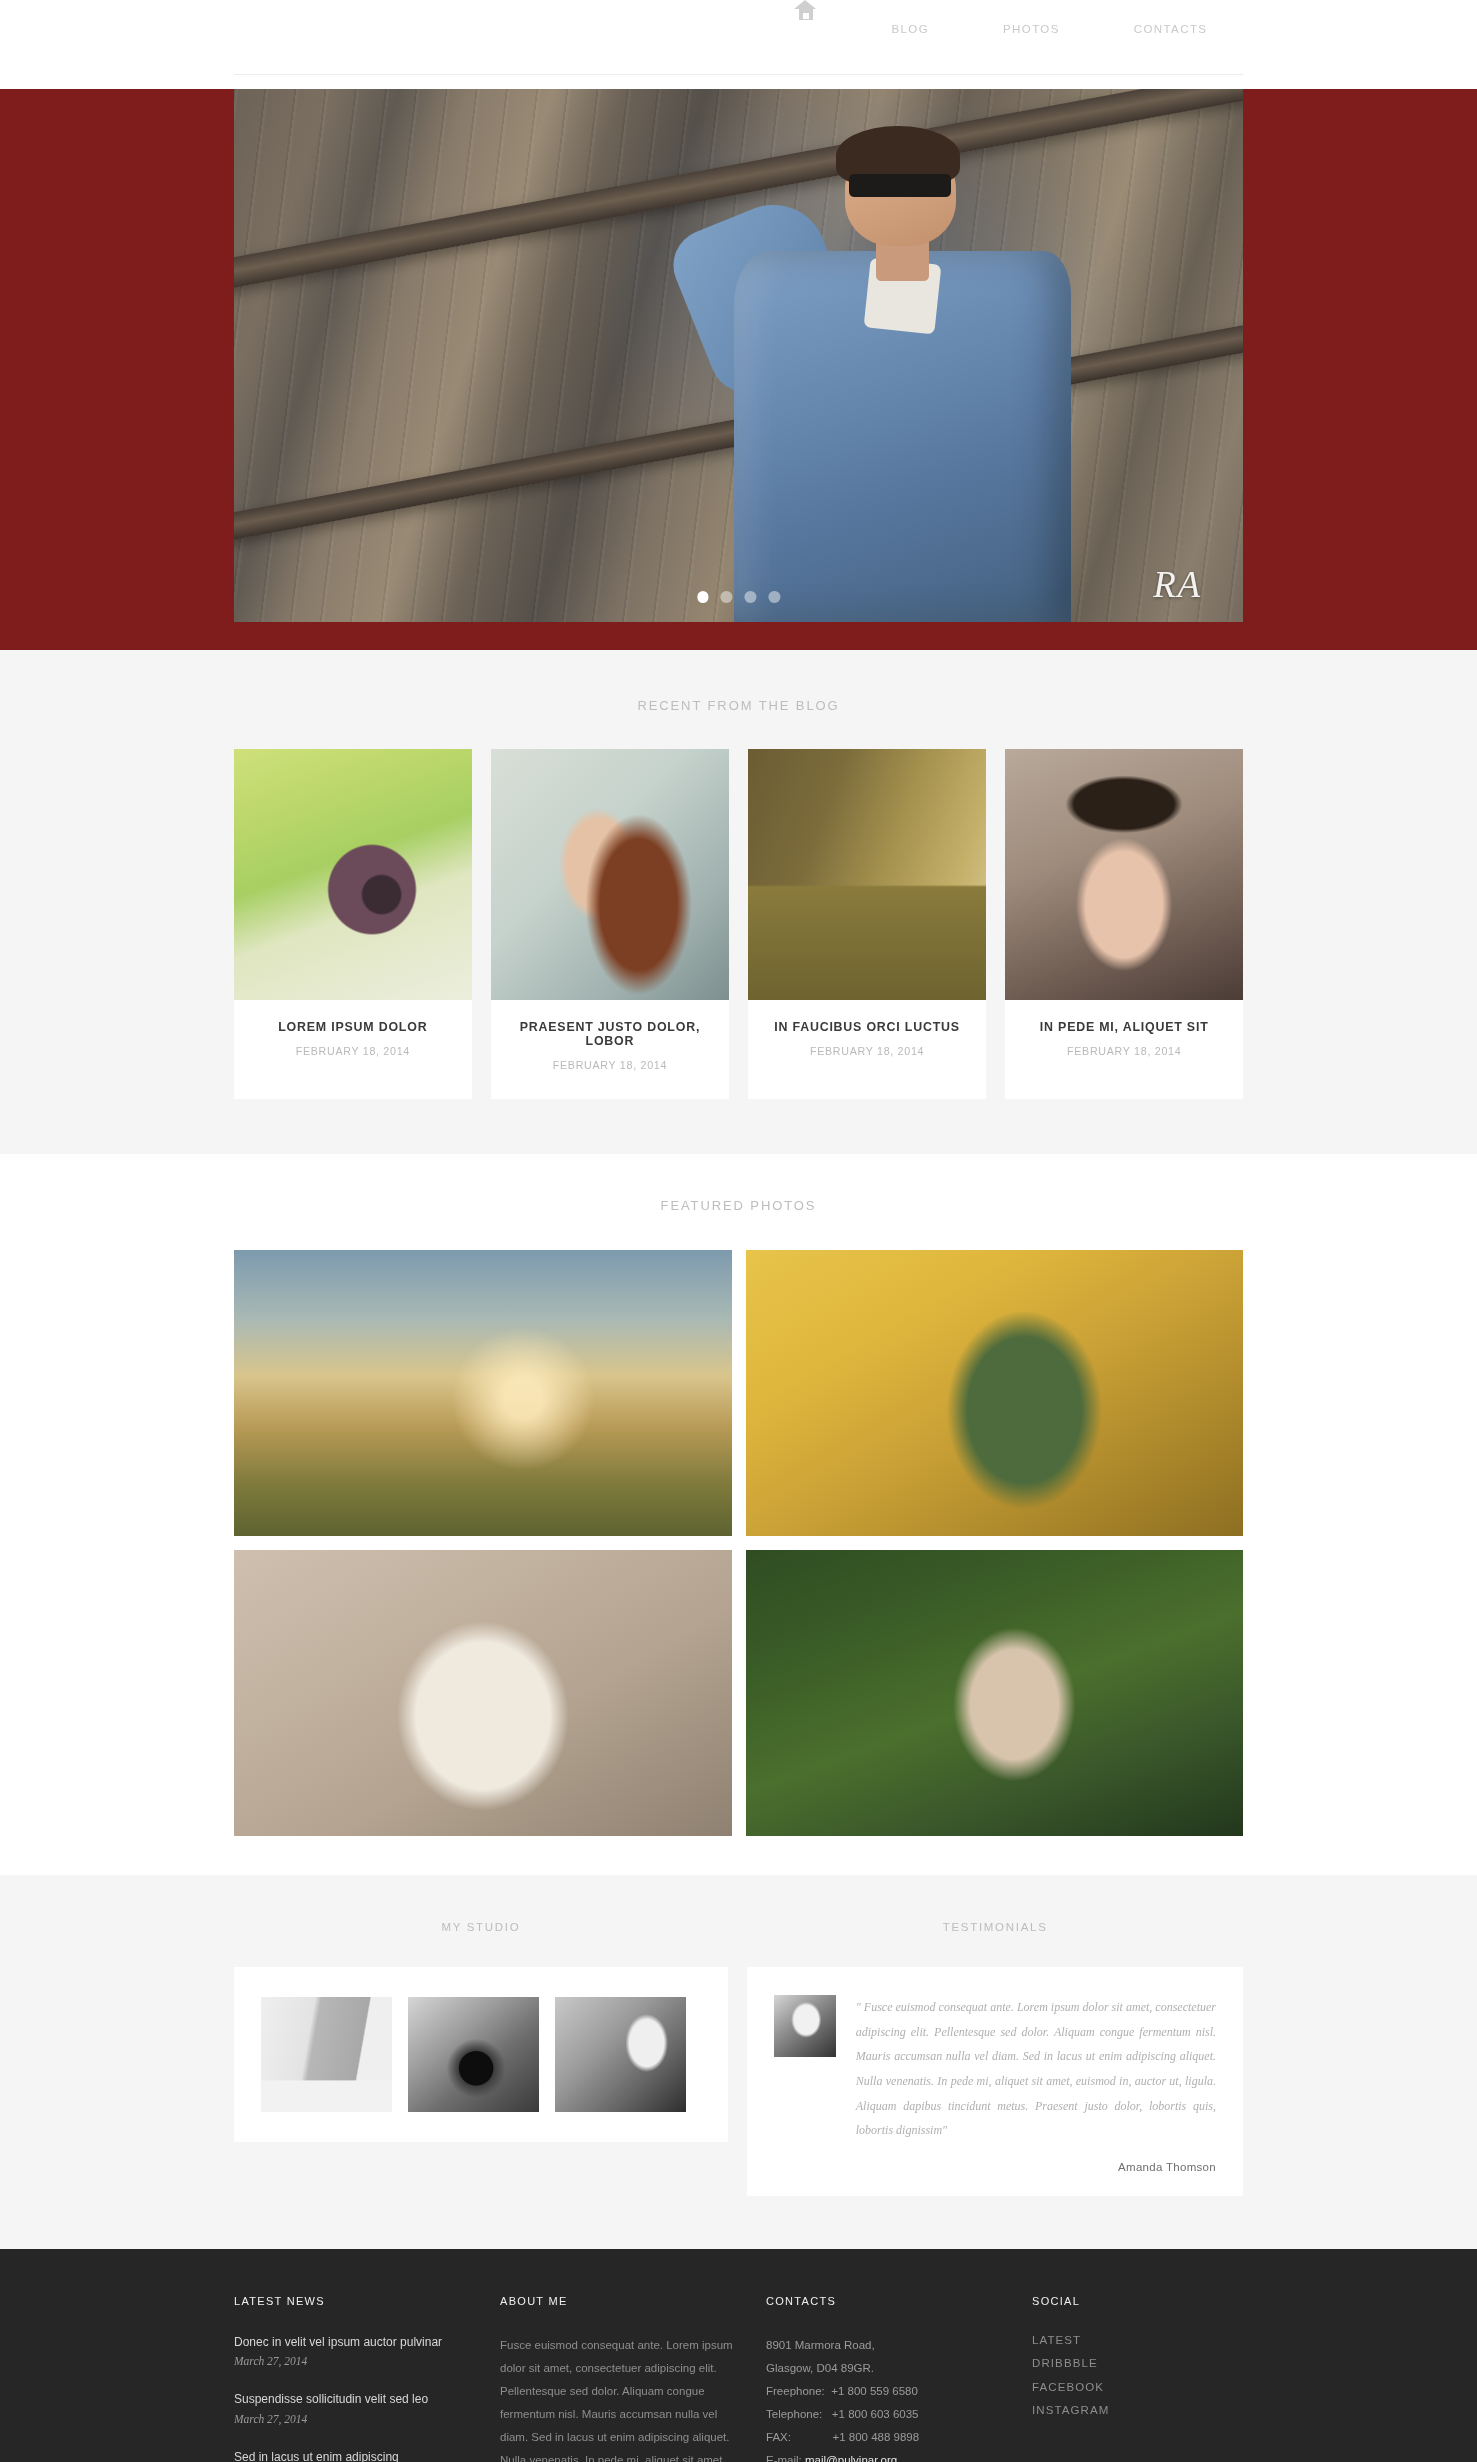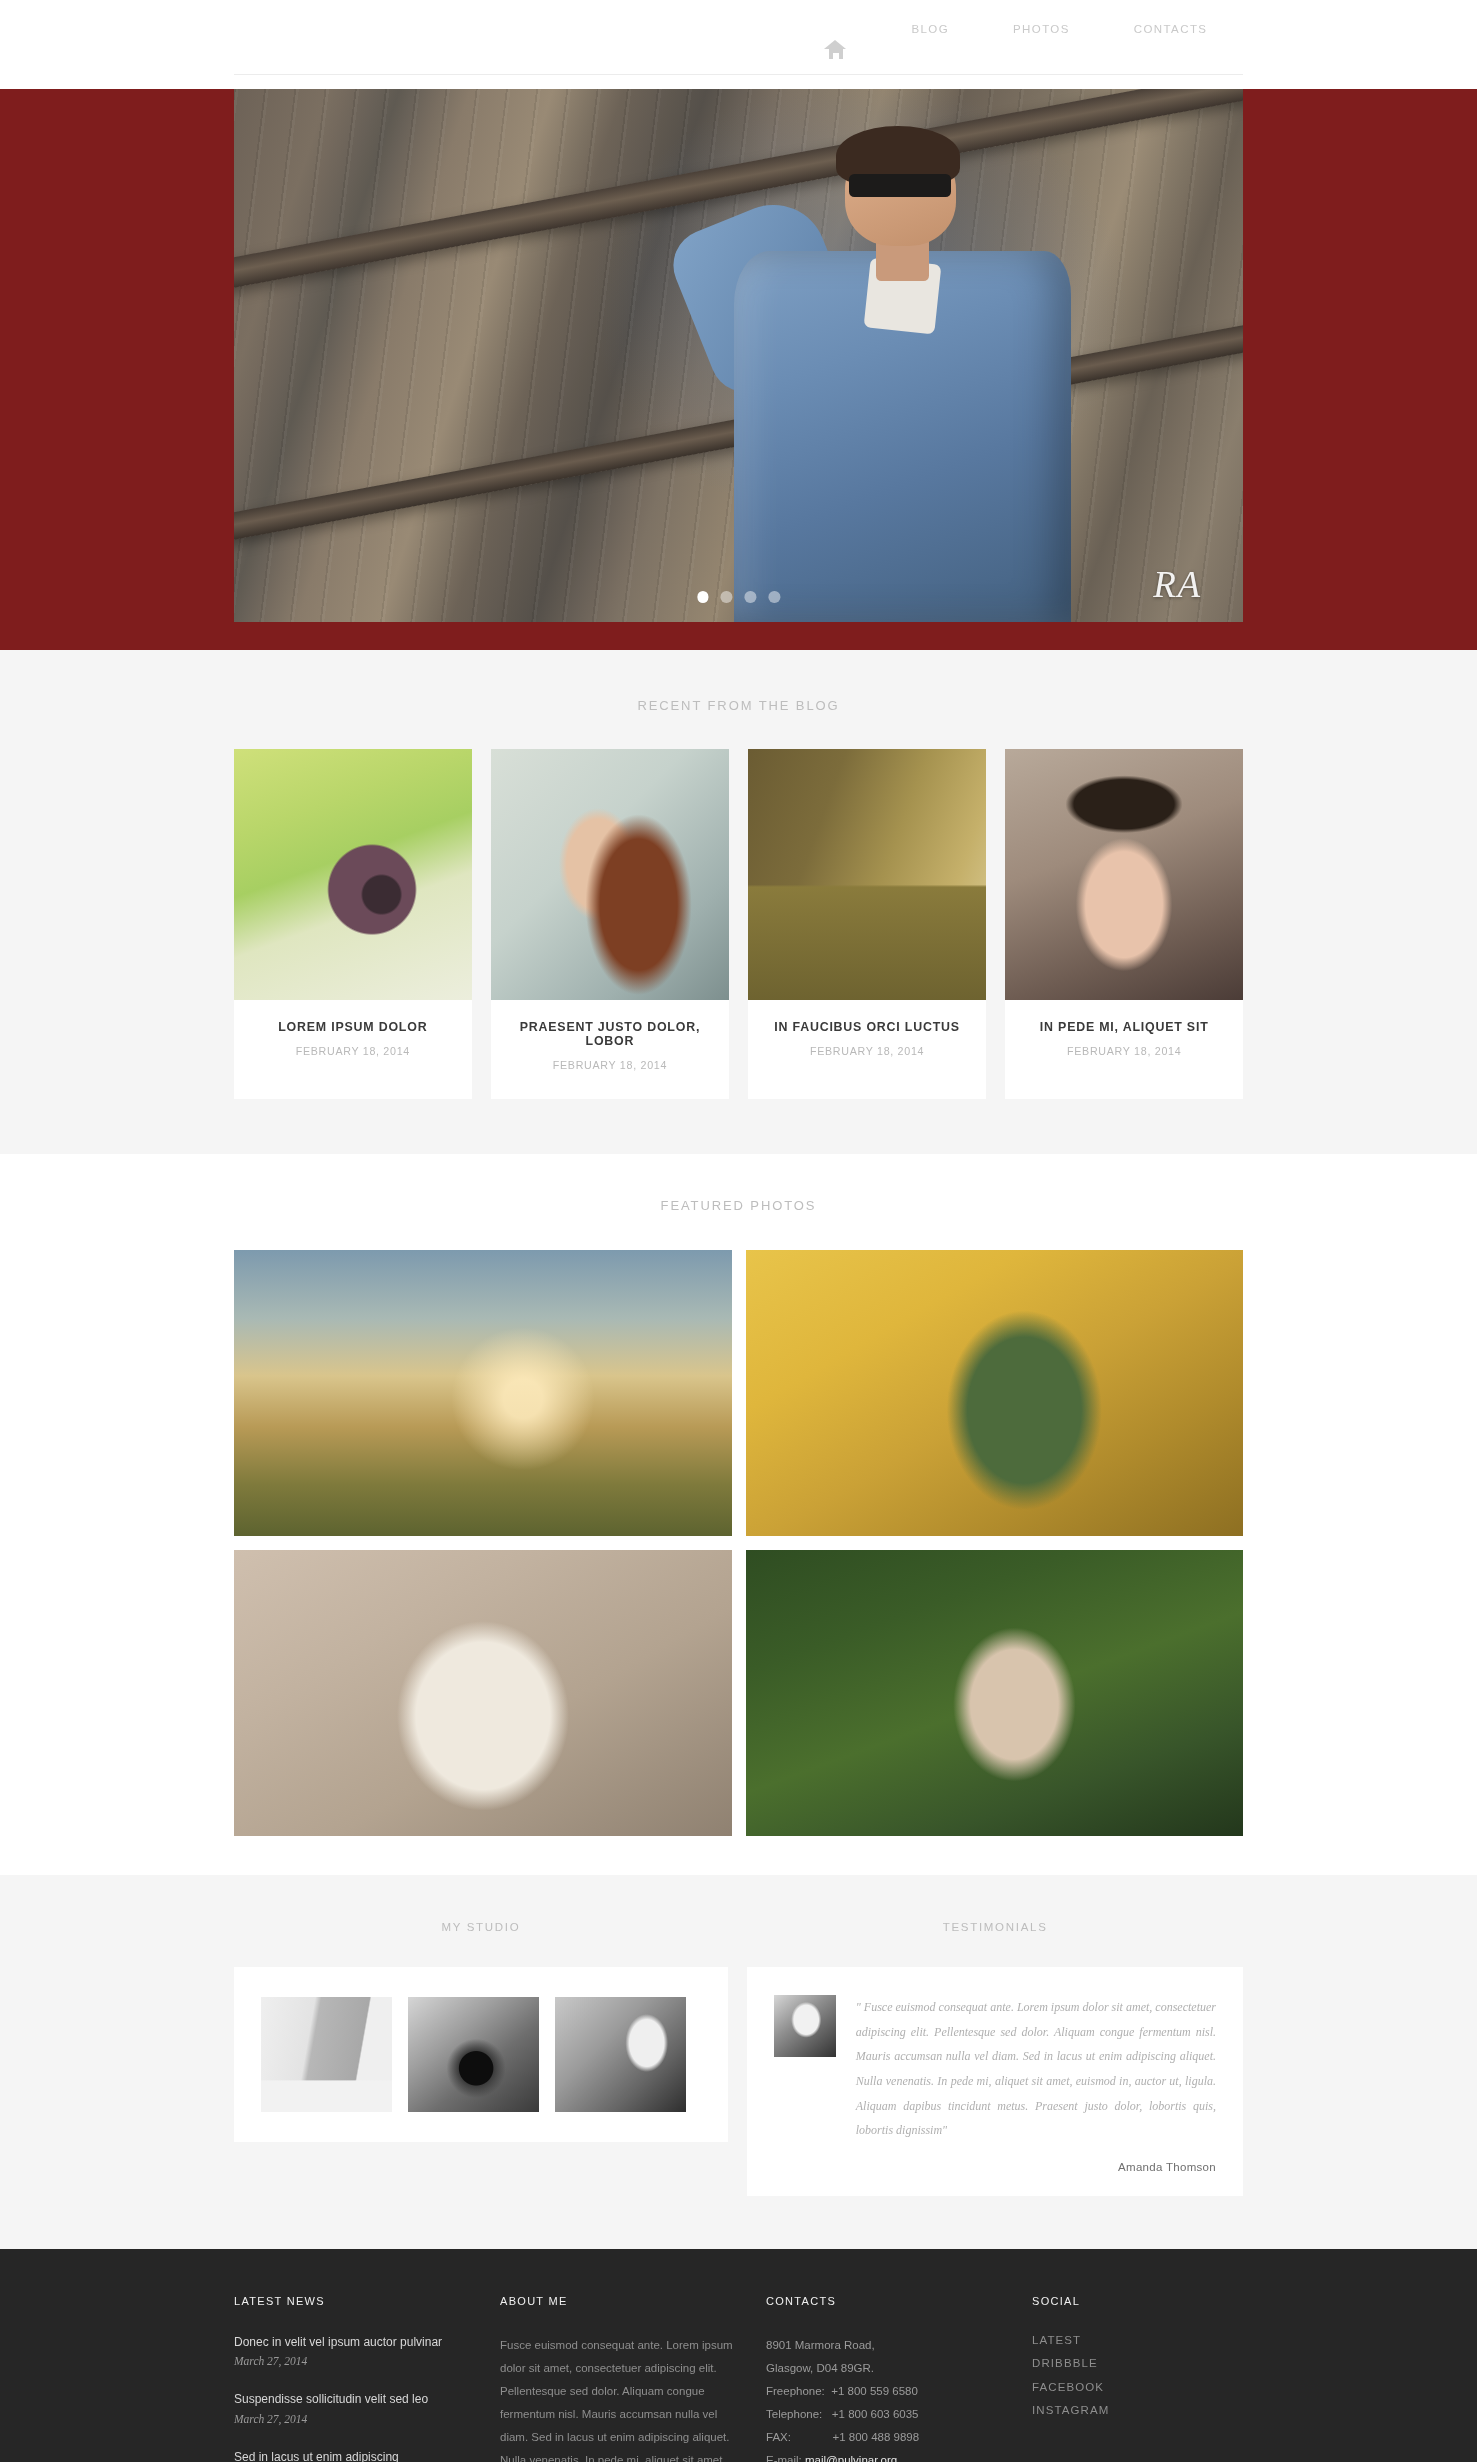--- a/index.html
+++ b/index.html
@@ -55,22 +55,22 @@
     font-size: 29px;
     letter-spacing: 1.4px;
     color: #2f2f2f;
     font-weight: 400;
     line-height: 59px;
   }
 
   .nav {
     margin-left: auto;
     display: flex;
-    align-items: flex-end;
-    gap: 0px;
+    align-items: flex-start;
+    gap: 10px;
     height: 59px;
     padding-right: 3.6px;
   }
   .nav-item {
     font-size: 11.5px;
     letter-spacing: 1.4px;
     color: #c9c9c9;
     text-decoration: none;
     padding: 0 32px;
     line-height: 59px;

